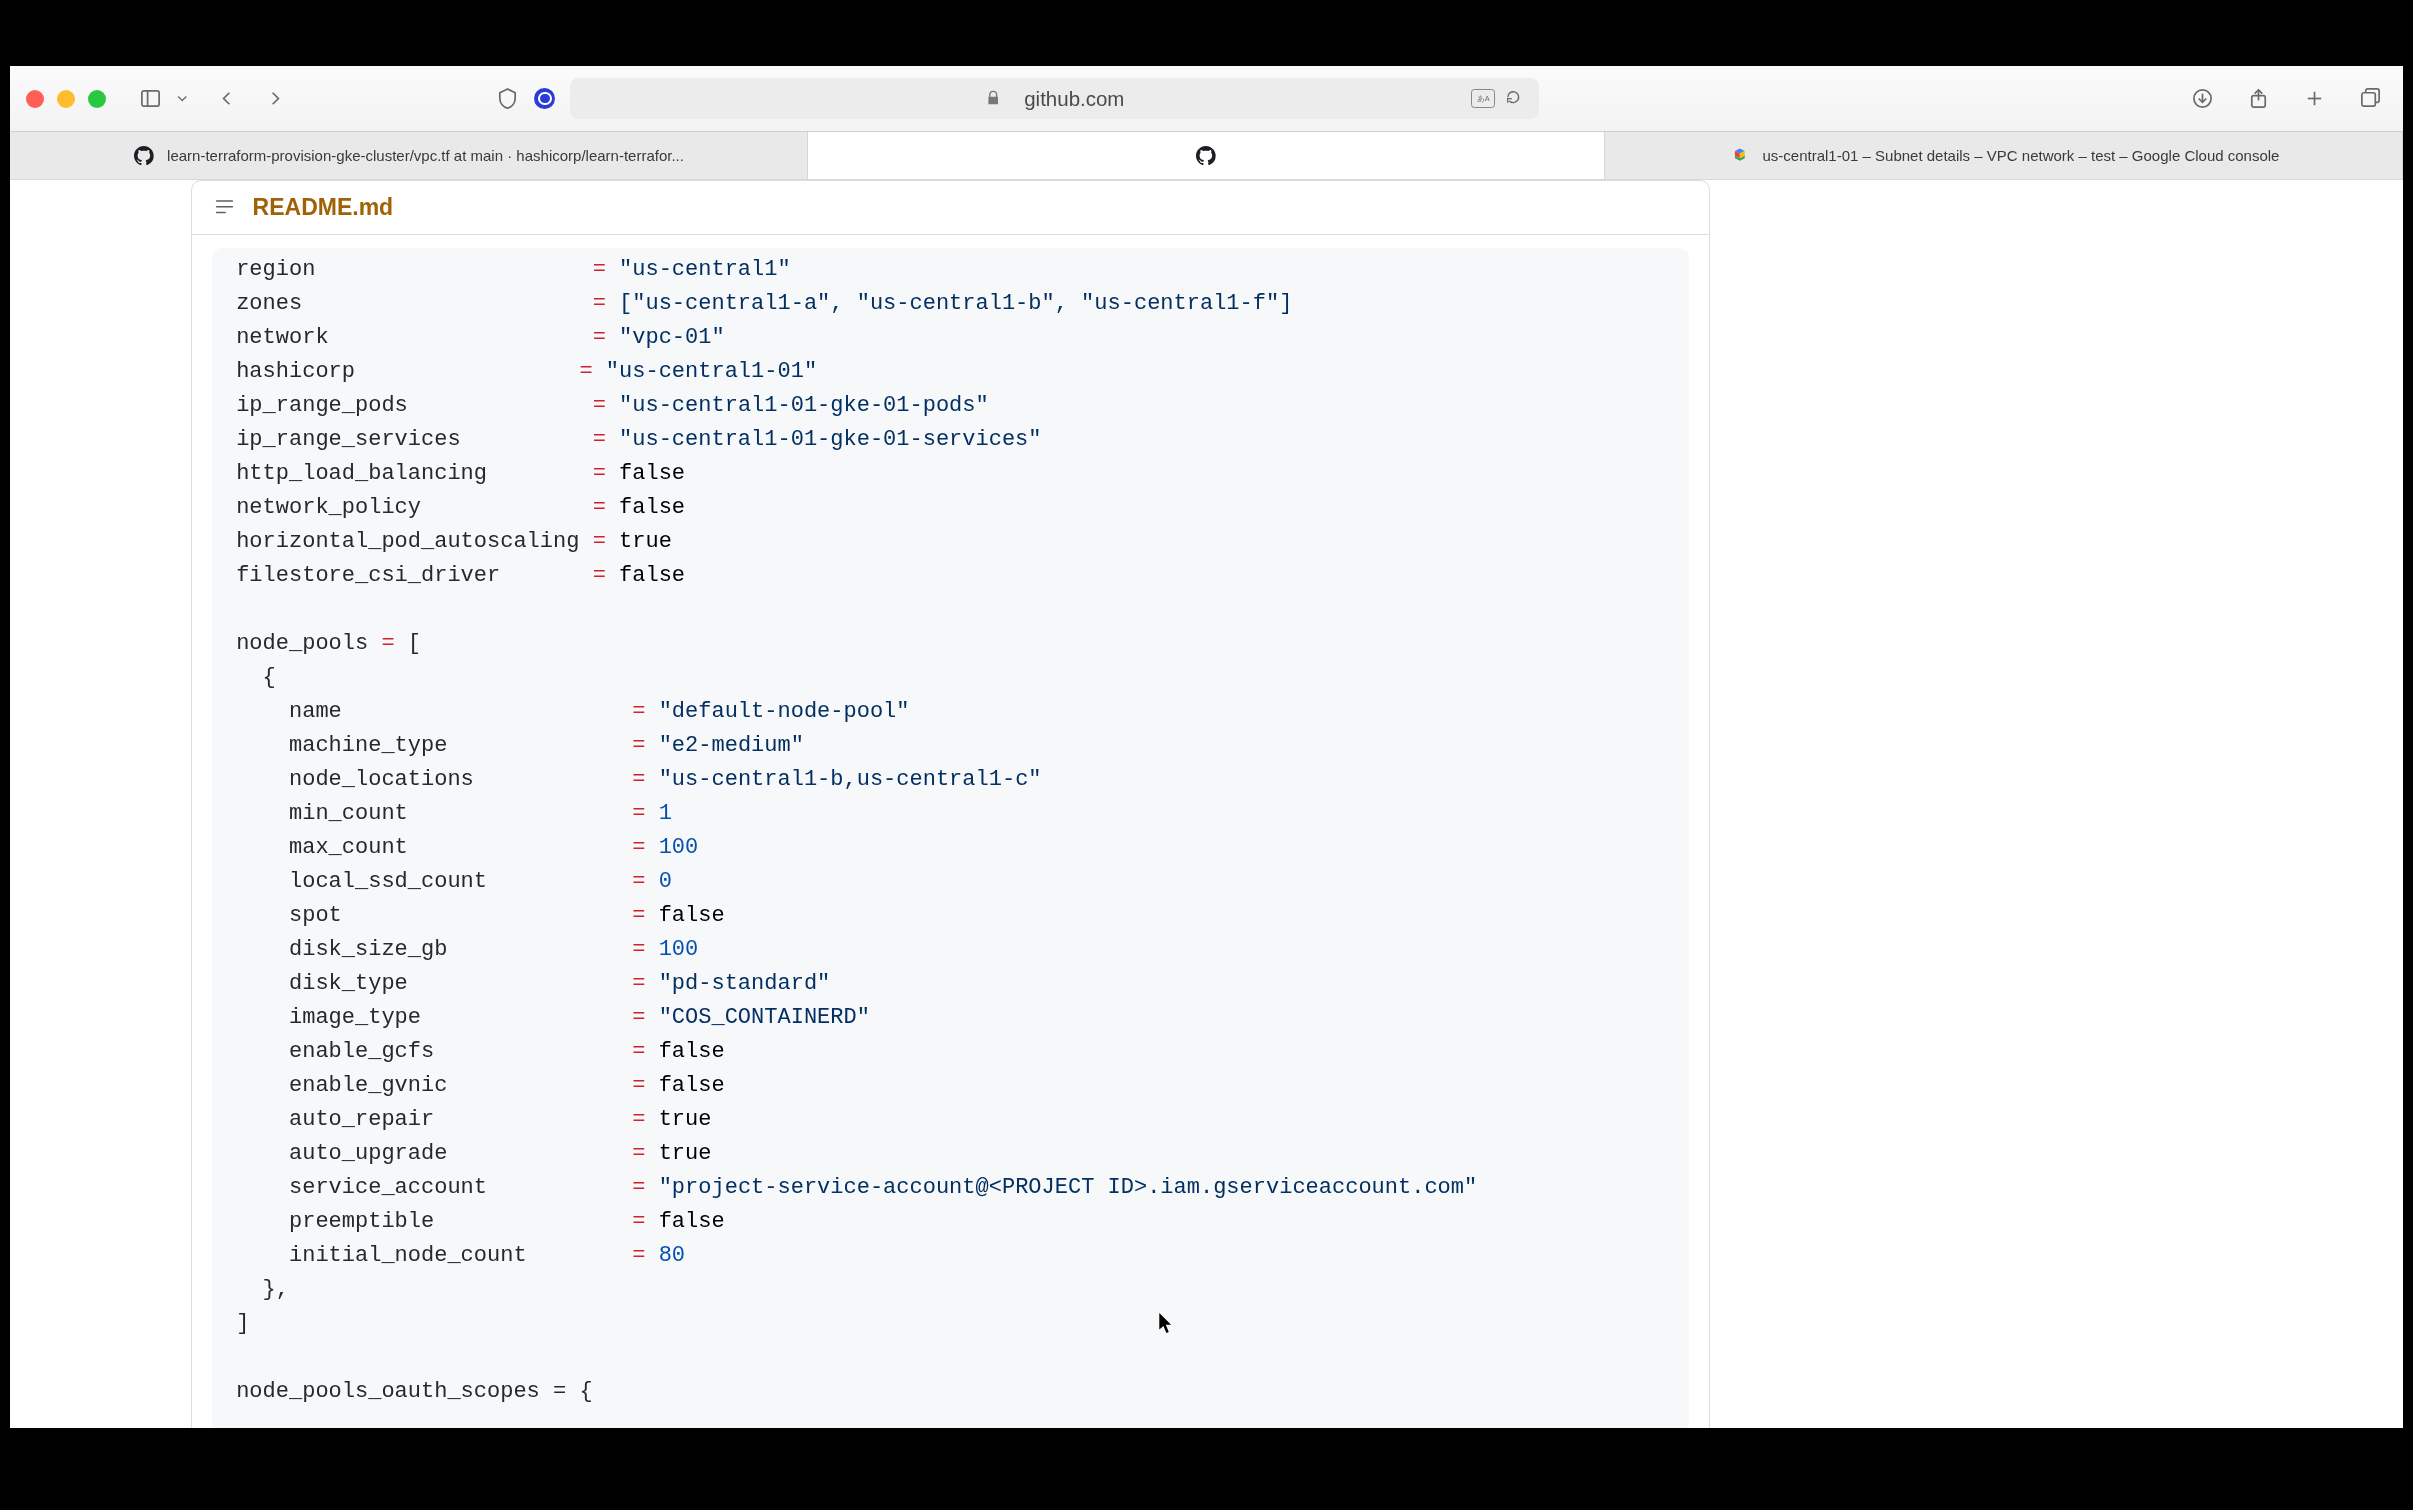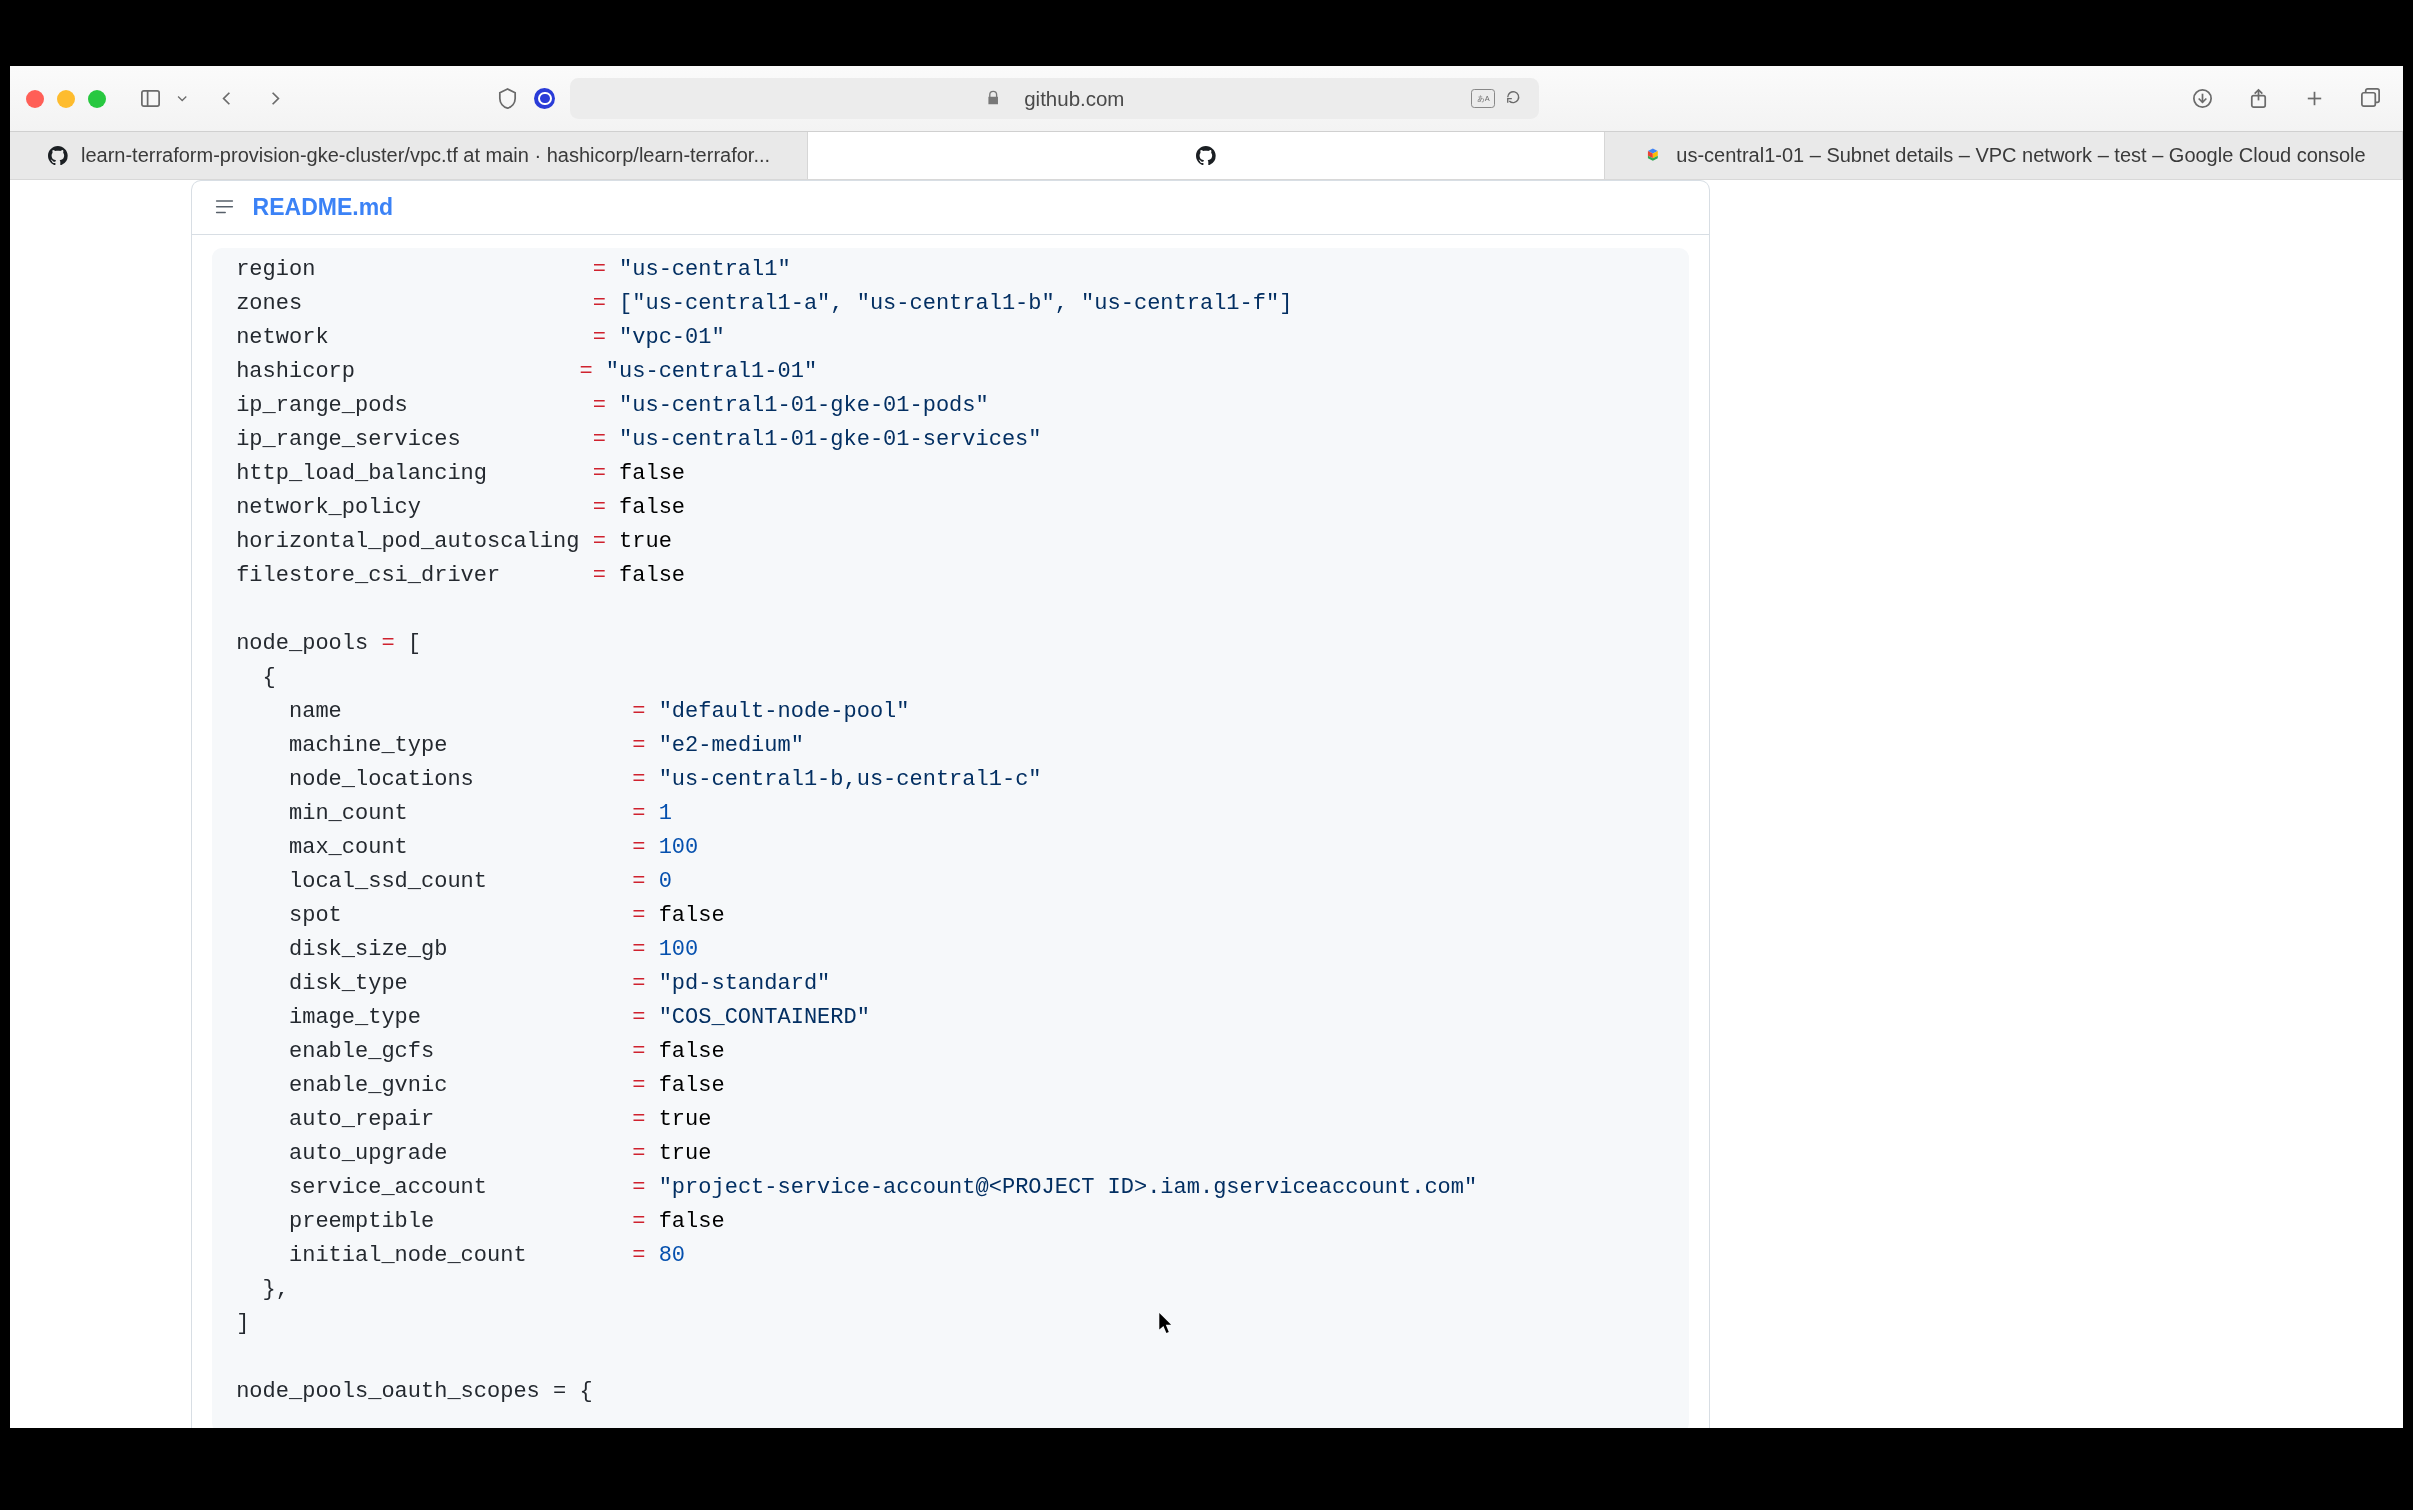--- a/index.html
+++ b/index.html
@@ -34,32 +34,32 @@
     .address-bar { flex: 0 0 969px; height: 41px; background: #ececec; border-radius: 8.2px; display: flex; align-items: center; justify-content: center; position: relative; color: #555; font-size: 20.5px; }
     .address-center { display:flex; align-items:center; gap:23px; color:#4a4a4a;}
     .addr-right { position:absolute; right:18px; display:flex; gap:9.9px; align-items:center; color:#6a6a6a;}
     .addr-right .mini { font-size:14.8px; border:1.2px solid #888; border-radius:3.3px; padding:0.8px 3.3px; display:flex;}
     .addr-right .reload svg { width:16.4px; height:16.4px; stroke:#6a6a6a; fill:none; stroke-width:2;}
     
     .tb-right { margin-left: auto; display: flex; gap: 23px; align-items: center; color: #6b6b6b; }
     
     
     .tabbar { height: 48px; background: #e9e9e9; border-bottom: 0.8px solid #d8d8d8; display: flex; }
-    .tab { flex: 1; display: flex; align-items: center; justify-content: center; gap: 11.5px; border-right: 0.8px solid #d6d6d6; font-size: 20px; color: #3a3a3a; padding: 0 19.7px; overflow: hidden; white-space: nowrap; }
+    .tab { flex: 1; display: flex; align-items: center; justify-content: center; gap: 11.5px; border-right: 0.8px solid #d6d6d6; font-size: 15px; color: #3a3a3a; padding: 0 19.7px; overflow: hidden; white-space: nowrap; }
     .tab.active { background: #fff; }
     .tab .tab-icon { width: 23px; height: 23px; flex-shrink:0; display:flex; align-items:center; justify-content:center;}
     .tab-text { overflow: hidden; text-overflow: ellipsis; }
     
     
     .page { background: #fff; position: relative; }
     .repo-container { width: 1519px; margin-left: 181px; }
     .readme-box { border: 0.8px solid #d8dee4; border-radius: 9.9px 9.9px 0 0; border-top: 0.8px solid #d8dee4; border-bottom:none; }
     .readme-header { display: flex; align-items: center; gap: 16.4px; padding: 13px 21.3px; border-bottom: 0.8px solid #d8dee4; }
     .toc-icon { color: #57606a; display:flex;}
-    .readme-title { font-weight: 600; font-size: 23px; color: #3b82f6; }
+    .readme-title { font-weight: 600; font-size: 23px; color: #a16207; }
     .readme-body { padding: 13px 0 0 0; }
     
     .code-block { background: #f6f8fa; margin: 0 19.7px; border-radius: 9.9px; padding: 4.9px 24.6px 24.6px 24.6px; font-family: "SFMono-Regular", Consolas, "Liberation Mono", Menlo, monospace; font-size: 22px; line-height: 34px; color: #24292f; overflow: hidden; white-space: pre; }
     .eq { color: #cf222e; }
     .str { color: #032f62; }
     .num { color: #0550ae; }
     .bool { color: #000000; }
     
     .cursor-arrow { position: absolute; width: 14.8px; height: 19.7px; color: #000; pointer-events:none; z-index:50;}
   </style>

